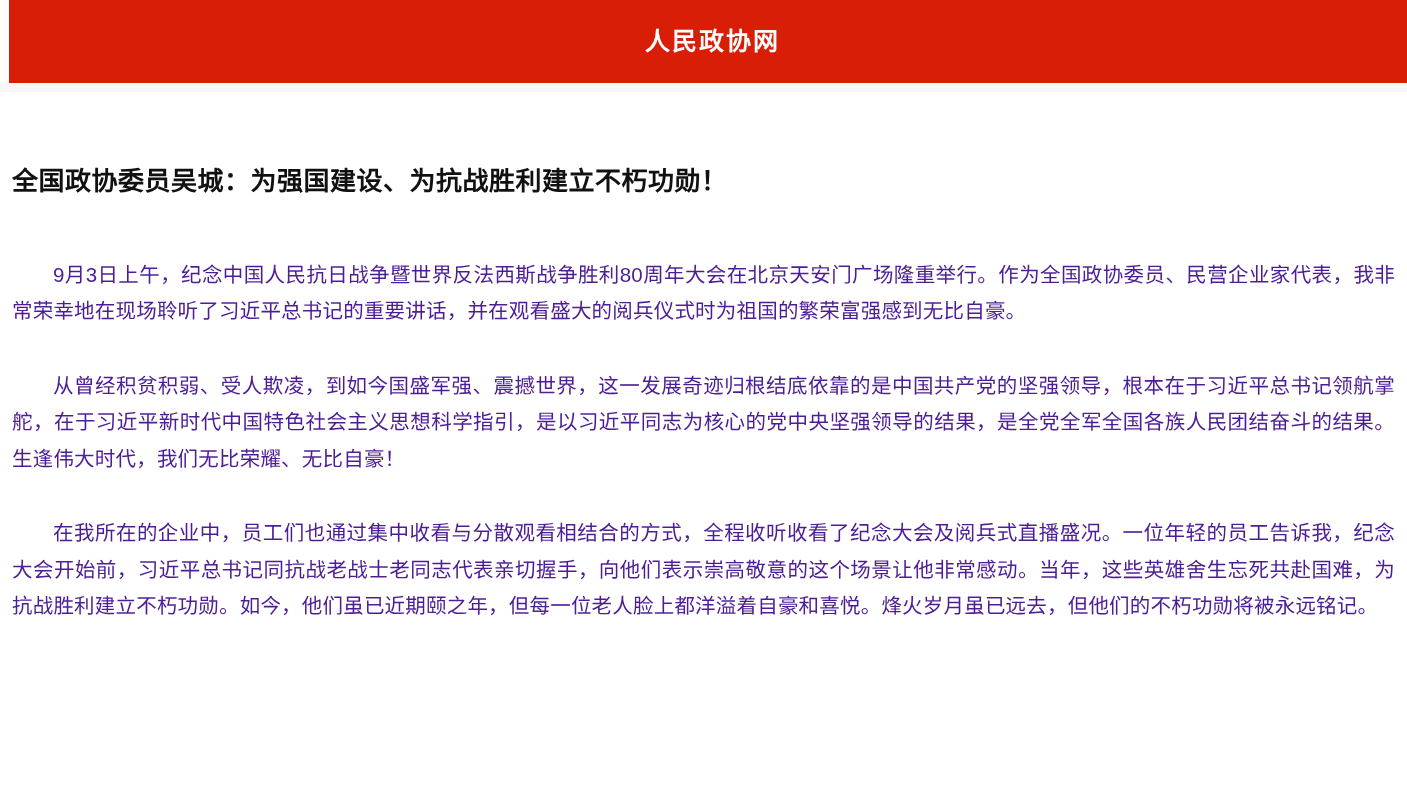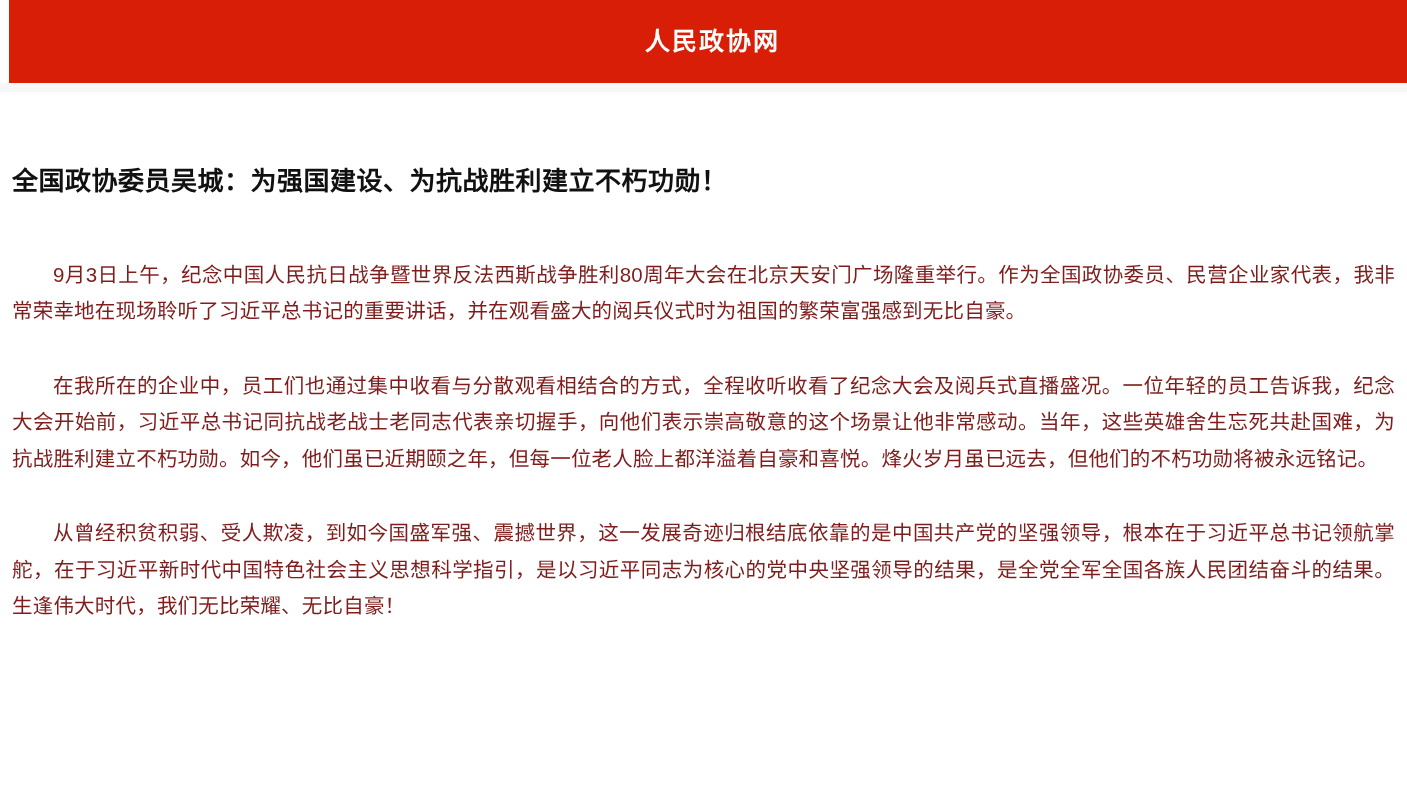--- a/index.html
+++ b/index.html
@@ -49,37 +49,37 @@
     line-height: 1.3;
     letter-spacing: 0.5px;
   }
   .article-body {
     padding-top: 58px;
   }
   .article-body p {
     margin: 0 0 38px 0;
     font-size: 20.5px;
     line-height: 1.78;
-    color: #7f1d1d;
+    color: #4c1d95;
     text-indent: 2em;
     text-align: justify;
     letter-spacing: 0.2px;
   }
   .article-body p:last-child {
     margin-bottom: 0;
   }
 </style>
 </head>
 <body>
 
 <div class="site-header">
   <div class="site-title">人民政协网</div>
 </div>
 <div class="header-gap"></div>
 
 <div class="article">
   <h1 class="article-title">全国政协委员吴城：为强国建设、为抗战胜利建立不朽功勋！</h1>
   <div class="article-body">
     <p>9月3日上午，纪念中国人民抗日战争暨世界反法西斯战争胜利80周年大会在北京天安门广场隆重举行。作为全国政协委员、民营企业家代表，我非常荣幸地在现场聆听了习近平总书记的重要讲话，并在观看盛大的阅兵仪式时为祖国的繁荣富强感到无比自豪。</p>
+    <p>从曾经积贫积弱、受人欺凌，到如今国盛军强、震撼世界，这一发展奇迹归根结底依靠的是中国共产党的坚强领导，根本在于习近平总书记领航掌舵，在于习近平新时代中国特色社会主义思想科学指引，是以习近平同志为核心的党中央坚强领导的结果，是全党全军全国各族人民团结奋斗的结果。生逢伟大时代，我们无比荣耀、无比自豪！</p>
     <p>在我所在的企业中，员工们也通过集中收看与分散观看相结合的方式，全程收听收看了纪念大会及阅兵式直播盛况。一位年轻的员工告诉我，纪念大会开始前，习近平总书记同抗战老战士老同志代表亲切握手，向他们表示崇高敬意的这个场景让他非常感动。当年，这些英雄舍生忘死共赴国难，为抗战胜利建立不朽功勋。如今，他们虽已近期颐之年，但每一位老人脸上都洋溢着自豪和喜悦。烽火岁月虽已远去，但他们的不朽功勋将被永远铭记。</p>
-    <p>从曾经积贫积弱、受人欺凌，到如今国盛军强、震撼世界，这一发展奇迹归根结底依靠的是中国共产党的坚强领导，根本在于习近平总书记领航掌舵，在于习近平新时代中国特色社会主义思想科学指引，是以习近平同志为核心的党中央坚强领导的结果，是全党全军全国各族人民团结奋斗的结果。生逢伟大时代，我们无比荣耀、无比自豪！</p>
   </div>
 </div>
 
 </body></html>

